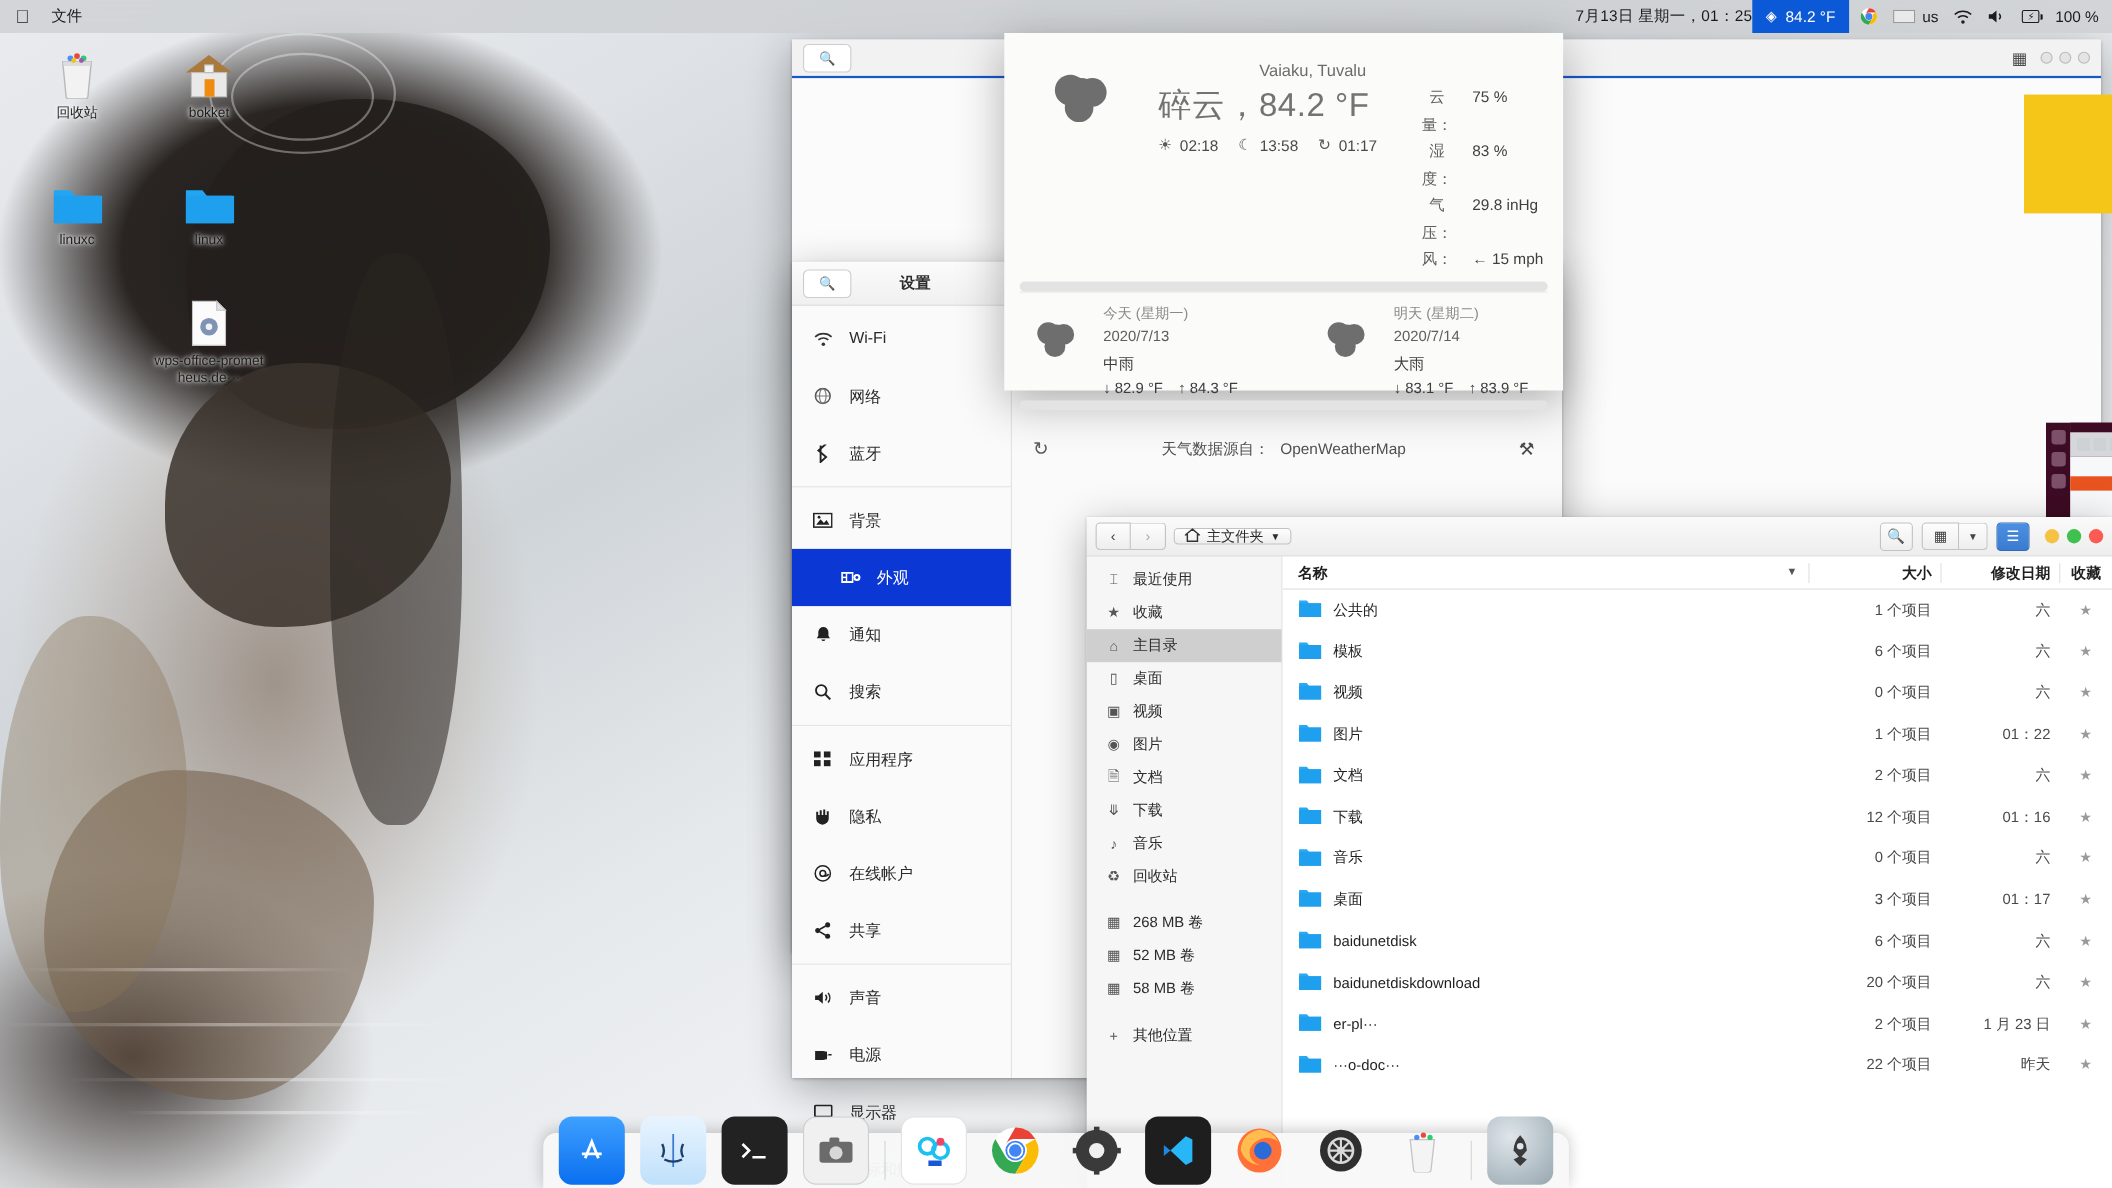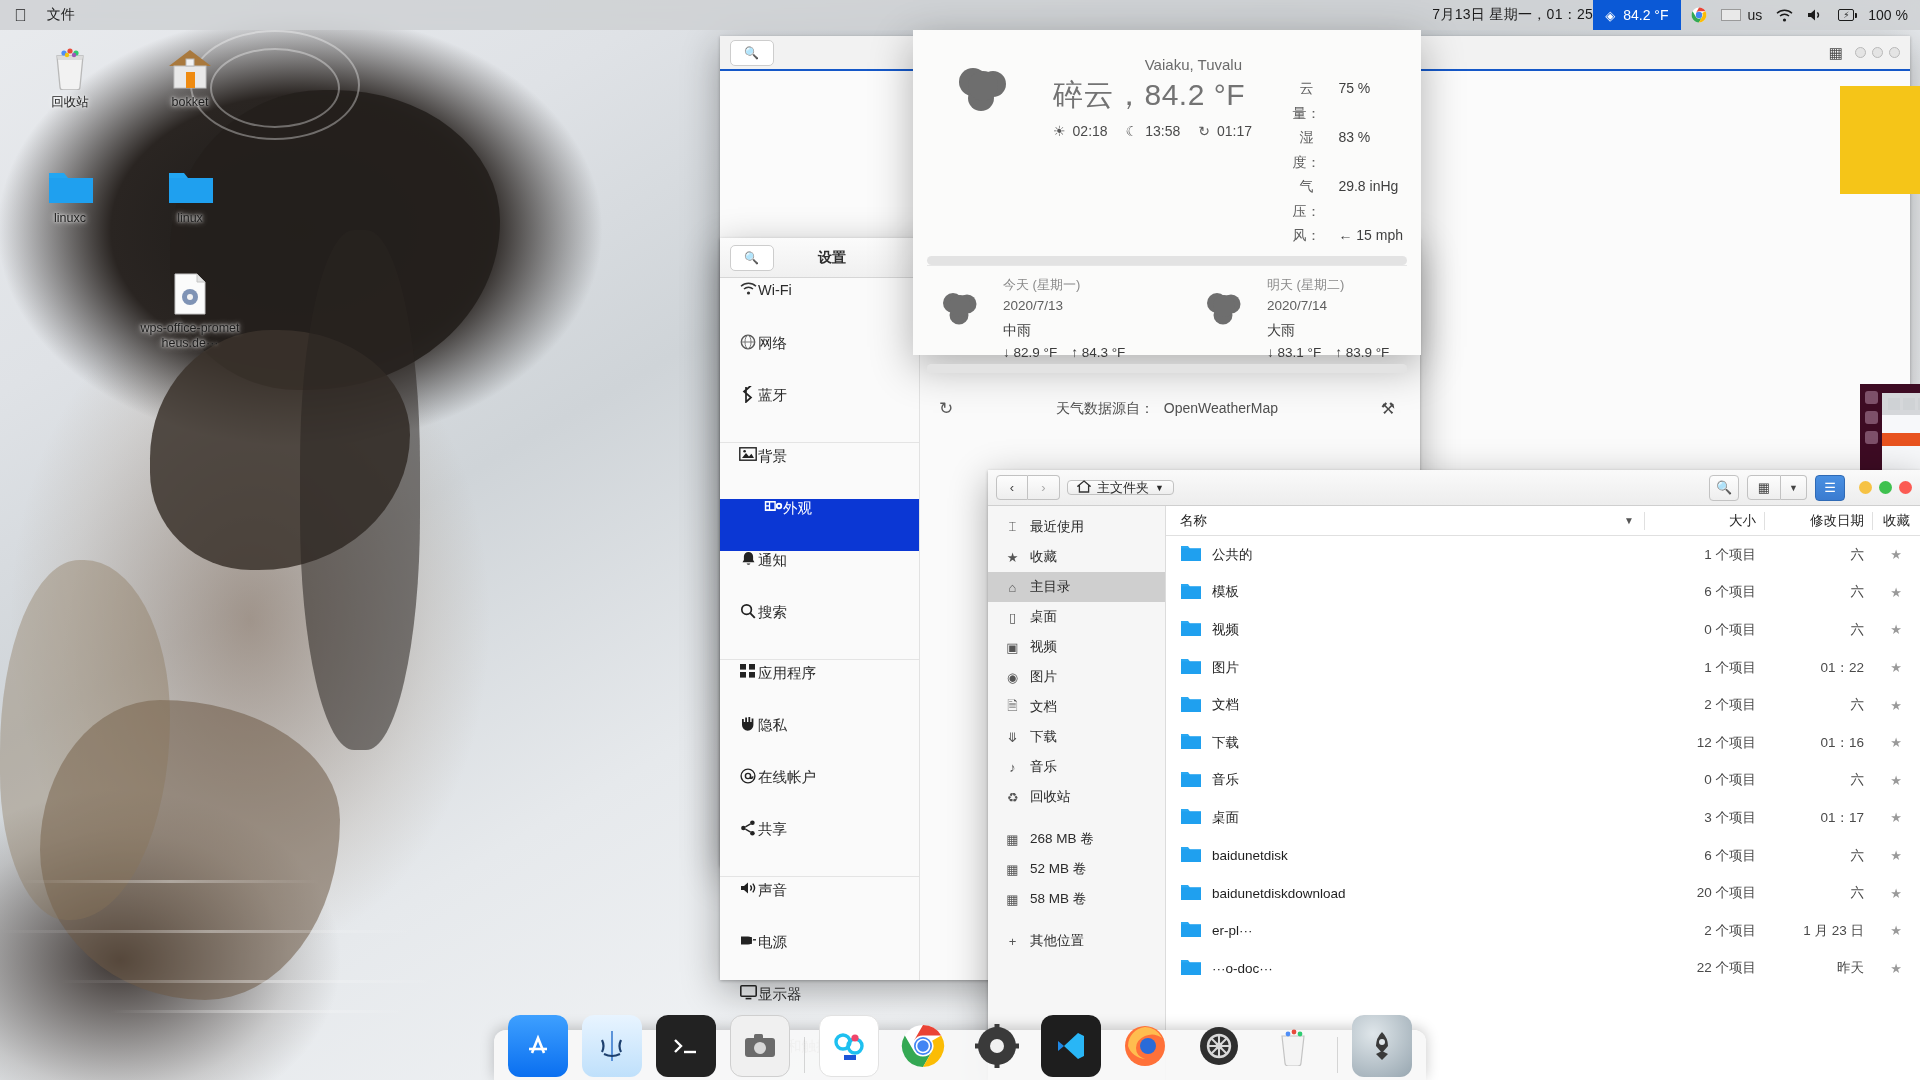--- a/index.html
+++ b/index.html
@@ -125,21 +125,21 @@
     display:flex; align-items:center; padding:0 10px;
   }
   #settings .ssearch {
     width:44px; height:26px; border:1px solid #cdcdcd; border-radius:5px; background:#fff;
     display:flex; align-items:center; justify-content:center; font-size:12px; color:#555;
   }
   #settings .stitle { margin-left:44px; font-size:14px; color:#2e2e2e; font-weight:600; }
   #settings .srt { margin-left:auto; display:flex; align-items:center; gap:14px; padding-right:4px; }
   .set-body { display:flex; height:702px; }
   .set-side { width:200px; background:#fafafa; border-right:1px solid #e2e2e2; padding-top:4px; }
-  .sitem { height:52px; display:flex; align-items:flex-start; padding:0 0 0 18px; font-size:14.5px; color:#2b2b2b; }
+  .sitem { height:52px; display:flex; align-items:center; gap:14px; padding:0 0 0 18px; font-size:14.5px; color:#2b2b2b; }
   .sitem.sel { background:#0b37d4; color:#fff;padding-left:43px; }
   .sitem .sico { width:20px; display:flex; align-items:center; justify-content:center; font-size:15px; }
   .sdiv { height:1px; background:#e4e4e4; margin:4px 0; }
   .set-main { flex:1; background:#fafafa; position:relative; }
 
   
   #nautilus { left:988px; top:470px; width:932px; height:610px; background:#ffffff; }
   #nautilus .nhdr {
     height:36px; background:linear-gradient(#fafafa,#ededed); border-bottom:1px solid #cfcfcf;
     display:flex; align-items:center; padding:0 8px; gap:7px;
@@ -159,21 +159,21 @@
   .view-pair { display:flex; }
   .nau-body { display:flex; height:574px; }
   .nau-side { width:178px; background:#f6f6f6; border-right:1px solid #dcdcdc; padding-top:6px; font-size:13.5px; }
   .nsi { height:30px; display:flex; align-items:center; gap:9px; padding-left:16px; color:#2b2b2b; }
   .nsi.sel { background:#cfcfcf; }
   .nsi .nico { width:17px; text-align:center; font-size:13px; color:#555; }
   .nsi-gap { height:12px; }
   .nau-list { flex:1; background:#fff; overflow:hidden; }
   .lhdr {
     height:30px; border-bottom:1px solid #e0e0e0; display:flex; align-items:center;
-    font-size:13.5px; font-weight:400; color:#1f1f1f; background:#fff;
+    font-size:13.5px; font-weight:700; color:#1f1f1f; background:#fff;
   }
   .lhdr .c-name { flex:1; padding-left:14px; display:flex; align-items:center; }
   .lhdr .c-name .sortarrow { margin-left:auto; margin-right:10px; font-size:10px; color:#555; }
   .lhdr .c-size { width:120px; text-align:right; border-left:1px solid #e0e0e0; padding-right:8px; }
   .lhdr .c-date { width:108px; text-align:right; border-left:1px solid #e0e0e0; padding-right:8px; }
   .lhdr .c-star { width:48px; text-align:center; border-left:1px solid #e0e0e0; }
   .lrow { height:37.6px; display:flex; align-items:center; font-size:13.5px; color:#1f1f1f; }
   .lrow .c-name { flex:1; padding-left:14px; display:flex; align-items:center; gap:10px; }
   .lrow .c-size { width:120px; text-align:right; padding-right:8px; color:#4a4a4a; }
   .lrow .c-date { width:108px; text-align:right; padding-right:8px; color:#4a4a4a; }

